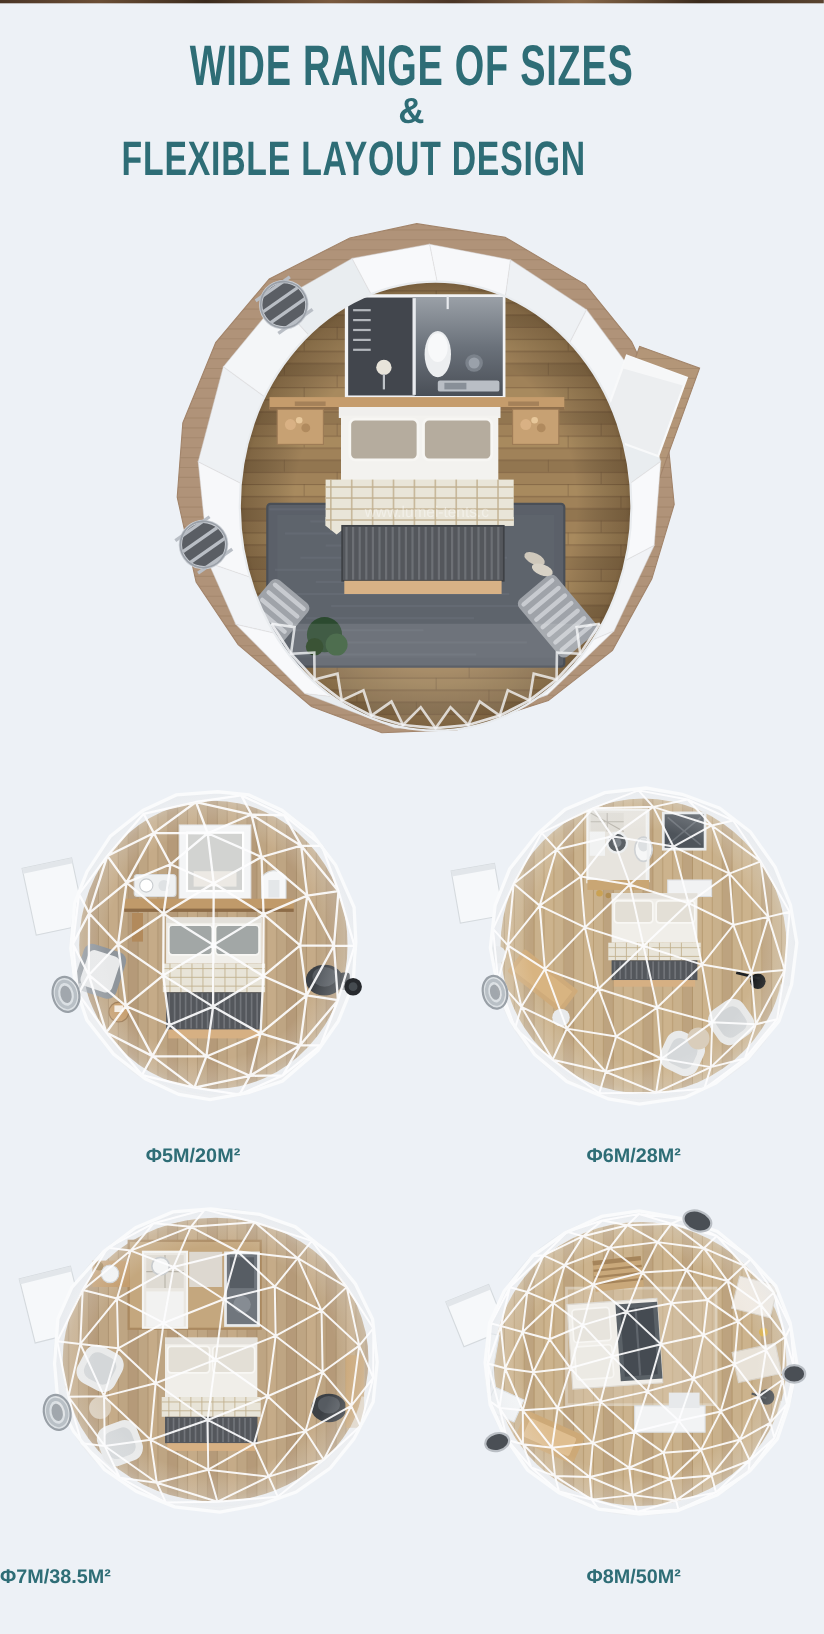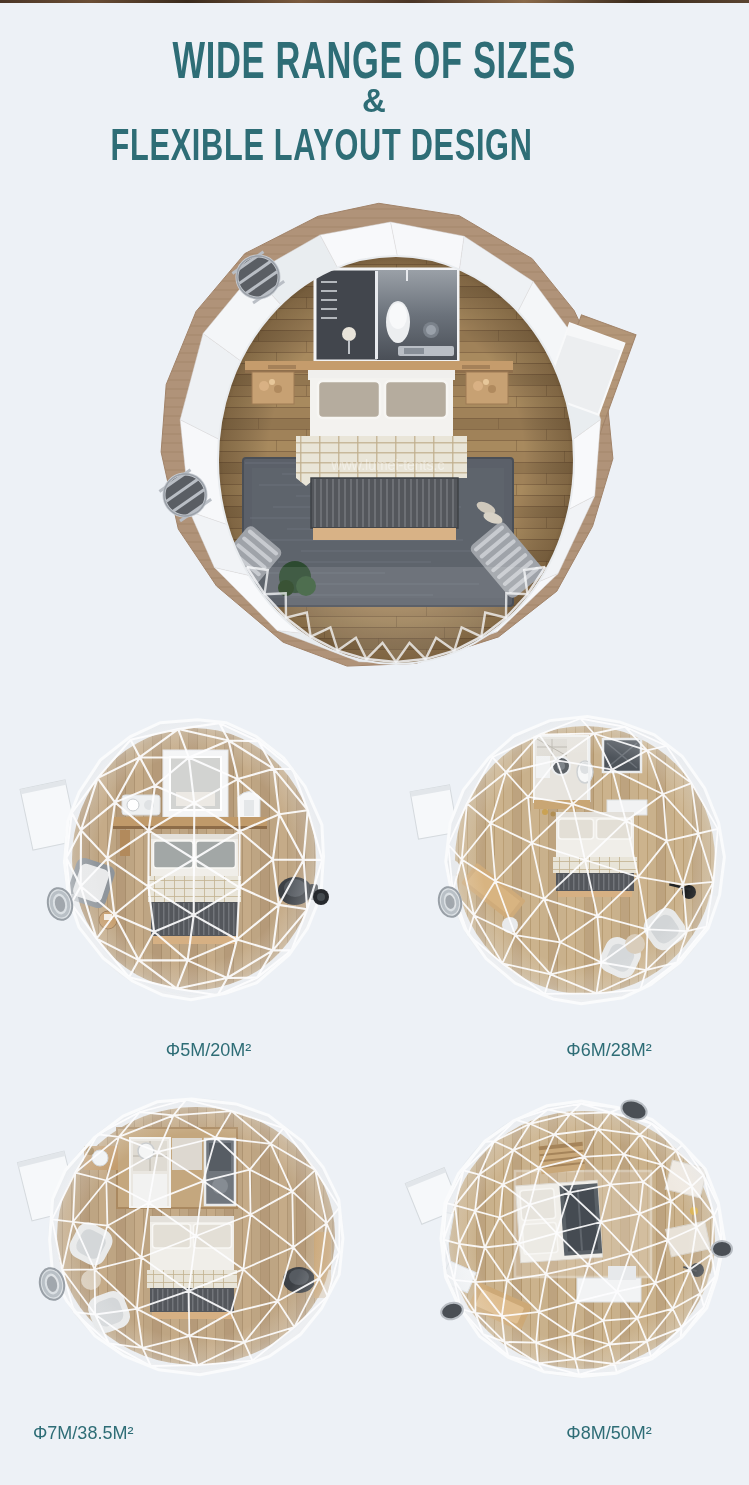--- a/index.html
+++ b/index.html
@@ -1,18 +1,18 @@
 <!DOCTYPE html>
 <html><head><meta charset="utf-8">
 <style>
 html,body{margin:0;padding:0;}
 body{width:749px;height:1485px;background:#edf1f6;font-family:"Liberation Sans",sans-serif;overflow:hidden;position:relative;}
 .abs{position:absolute;}
 .ttl{color:#2e6d76;font-weight:bold;text-align:center;letter-spacing:1px;}
-.lbl{color:#2e6d76;font-weight:normal;font-size:18px;margin-left:33px;}
+.lbl{color:#2e6d76;font-weight:bold;font-size:18px;}
 </style></head><body>
 
 <div class="abs" style="left:0;top:0;width:749px;height:3px;background:linear-gradient(90deg,#4a3526 0%,#6b4e35 12%,#3a2a1c 25%,#7a5a3e 40%,#4a3526 55%,#8a6a4a 70%,#3a2a1c 85%,#5a4430 100%);"></div>
 <div class="abs ttl" style="left:0;top:34px;width:749px;font-size:52px;line-height:1;"><span style="display:inline-block;transform:scaleX(0.663);transform-origin:50% 50%;white-space:nowrap;">WIDE RANGE OF SIZES</span></div>
 <div class="abs ttl" style="left:0;top:84px;width:749px;font-size:33px;line-height:1;">&amp;</div>
 <div class="abs ttl" style="left:0;top:123px;width:663px;font-size:44px;line-height:1;"><span style="display:inline-block;transform:scaleX(0.698) translateX(-14px);transform-origin:50% 50%;white-space:nowrap;">FLEXIBLE LAYOUT DESIGN</span></div>
 <svg class="abs" style="left:130px;top:180px" width="520" height="500" viewBox="130 180 520 500">
     <defs>
       <pattern id="woodBig" width="120" height="44" patternUnits="userSpaceOnUse">
 <rect width="120" height="44" fill="#a08259"></rect>

